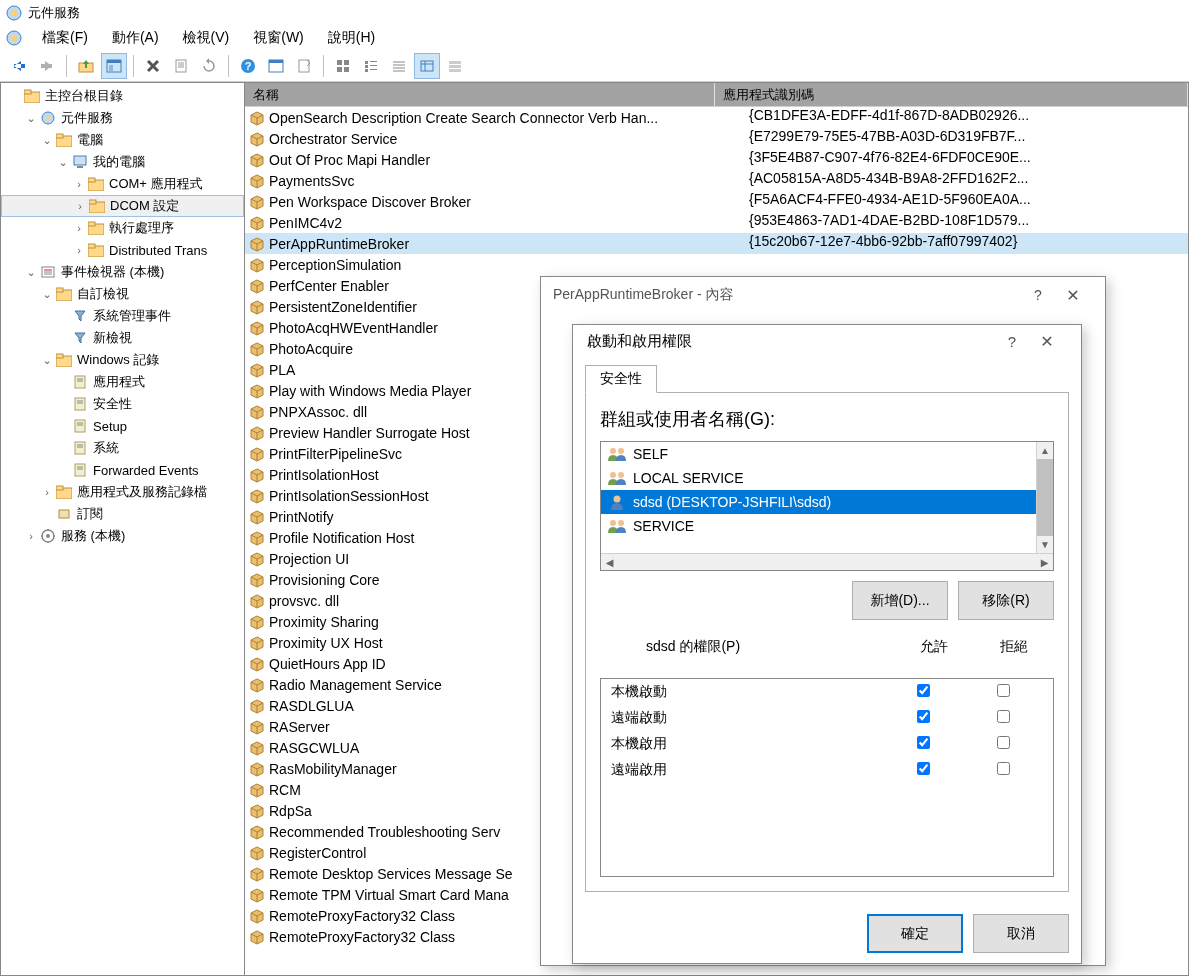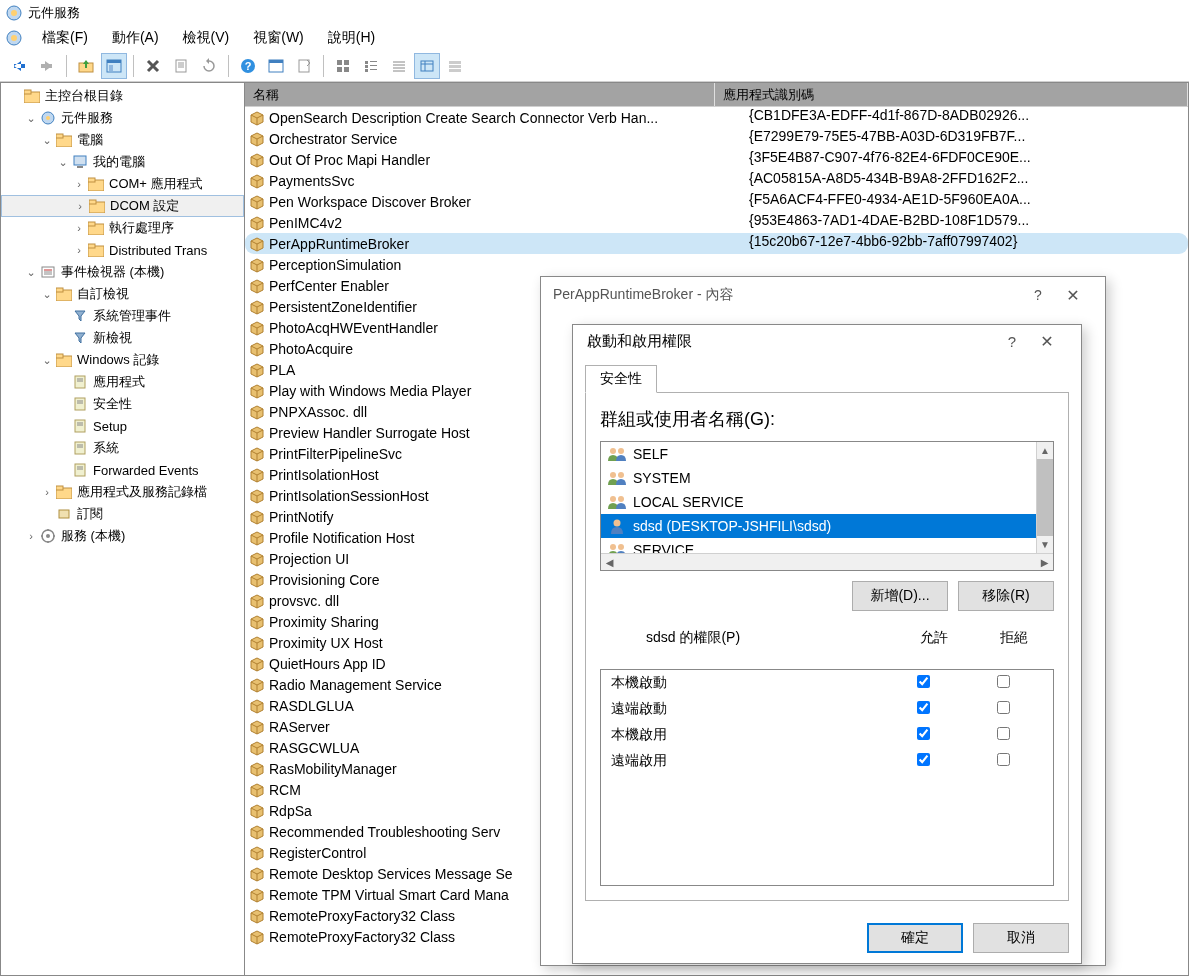--- a/index.html
+++ b/index.html
@@ -36,21 +36,21 @@
 .indent-3 { padding-left: 54px; }
 .indent-4 { padding-left: 70px; }
 
 
 .list-header { display: flex; background: #a3a3a3; border-bottom: 1px solid #d0d0d0; height: 24px; }
 .list-header .col { padding: 3px 8px; border-right: 1px solid #e0e0e0; font-size: 13px; }
 .col-name { width: 470px; }
 .col-id { flex: 1; }
 .list-body { flex: 1; overflow-y: scroll; }
 .list-row { display: flex; height: 21px; cursor: pointer; gap: 30px; }
-.list-row.selected { background: #cde6f7; border-radius: 9px; }
+.list-row.selected { background: #cde6f7; }
 .list-row .cell { padding: 0 4px; overflow: hidden; text-overflow: ellipsis; white-space: nowrap; font-size: 14px; }
 .list-row .cell-name { width: 470px; display: flex; align-items: center; gap: 4px; }
 .list-row .cell-id { flex: 1; }
 .box-icon { width: 16px; height: 16px; flex-shrink: 0; }
 
 
 .dialog1 { position: absolute; left: 540px; top: 276px; width: 566px; height: 690px; background: #fff; border: 1px solid #888; box-shadow: 4px 4px 12px rgba(0,0,0,0.2); }
 .dialog-titlebar { height: 36px; display: flex; align-items: center; padding: 0 12px; font-size: 14px; color: #555; }
 .dialog-titlebar .spacer { flex: 1; }
 .dialog-close { width: 40px; height: 30px; display: flex; align-items: center; justify-content: center; cursor: pointer; font-size: 16px; color: #555; }
@@ -68,21 +68,21 @@
 .dialog2 .user-row { display: flex; align-items: center; height: 24px; padding: 0 6px; gap: 6px; cursor: pointer; font-size: 14px; }
 .dialog2 .user-row.selected { background: #0078d7; color: #fff; }
 .dialog2 .user-icon { width: 20px; height: 16px; }
 .dialog2 .hscroll { height: 17px; background: #f0f0f0; border-top: 1px solid #d0d0d0; display: flex; }
 .dialog2 .hscroll .sbtn { width: 17px; display: flex; align-items: center; justify-content: center; font-size: 10px; color: #666; }
 .dialog2 .hscroll .strack { flex: 1; }
 .dialog2 .vscroll { position: absolute; right: 0; top: 0; bottom: 17px; width: 17px; background: #f0f0f0; border-left: 1px solid #d0d0d0; display: flex; flex-direction: column; }
 .dialog2 .vscroll .sbtn { height: 17px; display: flex; align-items: center; justify-content: center; font-size: 10px; color: #666; }
 .dialog2 .vscroll .strack { flex: 1; background: #c0c0c0; }
 .dialog2 .btn-row { display: flex; justify-content: flex-end; gap: 10px; margin-top: 10px; }
-.dialog2 .btn { min-width: 96px; height: 30px; border: 1px solid #adadad; background: #e1e1e1; cursor: pointer; font-size: 14px; }
+.dialog2 .btn { min-width: 96px; height: 39px; border: 1px solid #adadad; background: #e1e1e1; cursor: pointer; font-size: 14px; }
 .dialog2 .btn.primary { border: 2px solid #0078d7; }
 .dialog2 .perm-header { display: flex; margin-top: 18px; font-size: 14px; margin-left: 46px; }
 .dialog2 .perm-header .ph-label { flex: 1; }
 .dialog2 .perm-header .ph-col { width: 80px; text-align: center; }
 .dialog2 .perm-list { border: 1px solid #888; margin-top: 22px; flex: 1; }
 .dialog2 .perm-row { display: flex; align-items: center; height: 26px; padding: 0 10px; font-size: 14px; }
 .dialog2 .perm-row .pr-label { flex: 1; }
 .dialog2 .perm-row .pr-col { width: 80px; text-align: center; }
 .dialog2 .footer { display: flex; justify-content: flex-end; gap: 10px; padding: 10px 12px; }
 
@@ -883,45 +883,36 @@
             </svg>
             <span>SELF</span>
           </div>
           <div class="user-row">
             <svg class="user-icon" viewBox="0 0 20 16">
               <circle cx="6" cy="5" r="3" fill="#f0c090"></circle>
               <path d="M1 15 Q1 9 6 9 Q11 9 11 15 Z" fill="#70a050"></path>
               <circle cx="14" cy="5" r="3" fill="#f0c090"></circle>
               <path d="M9 15 Q9 9 14 9 Q19 9 19 15 Z" fill="#5080c0"></path>
             </svg>
-            <span>SYSTEM</span>
+            <span>LOCAL SERVICE</span>
+          </div>
+          <div class="user-row selected">
+            <svg class="user-icon" viewBox="0 0 20 16">
+              <circle cx="10" cy="5" r="3.5" fill="#f0c090"></circle>
+              <path d="M4 16 Q4 9 10 9 Q16 9 16 16 Z" fill="#5080c0"></path>
+            </svg>
+            <span>sdsd (DESKTOP-JSHFILI\sdsd)</span>
           </div>
           <div class="user-row">
             <svg class="user-icon" viewBox="0 0 20 16">
               <circle cx="6" cy="5" r="3" fill="#f0c090"></circle>
               <path d="M1 15 Q1 9 6 9 Q11 9 11 15 Z" fill="#70a050"></path>
               <circle cx="14" cy="5" r="3" fill="#f0c090"></circle>
               <path d="M9 15 Q9 9 14 9 Q19 9 19 15 Z" fill="#5080c0"></path>
             </svg>
-            <span>LOCAL SERVICE</span>
-          </div>
-          <div class="user-row selected">
-            <svg class="user-icon" viewBox="0 0 20 16">
-              <circle cx="10" cy="5" r="3.5" fill="#f0c090"></circle>
-              <path d="M4 16 Q4 9 10 9 Q16 9 16 16 Z" fill="#5080c0"></path>
-            </svg>
-            <span>sdsd (DESKTOP-JSHFILI\sdsd)</span>
-          </div>
-          <div class="user-row">
-            <svg class="user-icon" viewBox="0 0 20 16">
-              <circle cx="6" cy="5" r="3" fill="#f0c090"></circle>
-              <path d="M1 15 Q1 9 6 9 Q11 9 11 15 Z" fill="#70a050"></path>
-              <circle cx="14" cy="5" r="3" fill="#f0c090"></circle>
-              <path d="M9 15 Q9 9 14 9 Q19 9 19 15 Z" fill="#5080c0"></path>
-            </svg>
             <span>SERVICE</span>
           </div>
         </div>
       <div class="vscroll">
         <div class="sbtn">▲</div>
         <div class="strack"></div>
         <div class="sbtn">▼</div>
       </div>
       <div class="hscroll">
         <div class="sbtn">◀</div>

